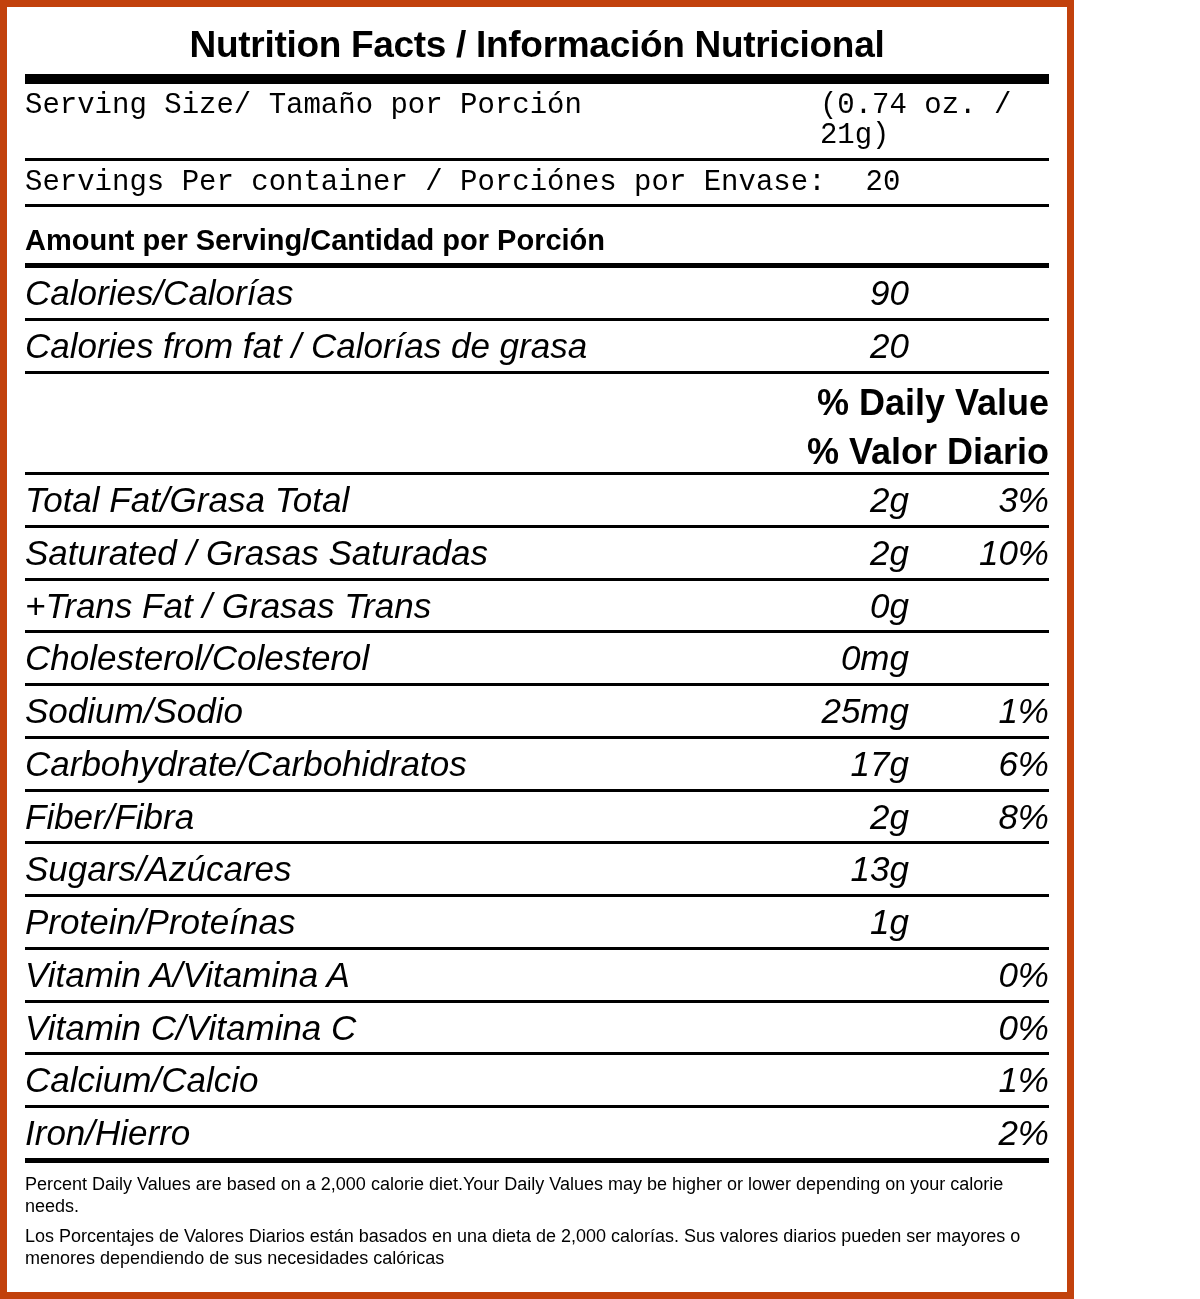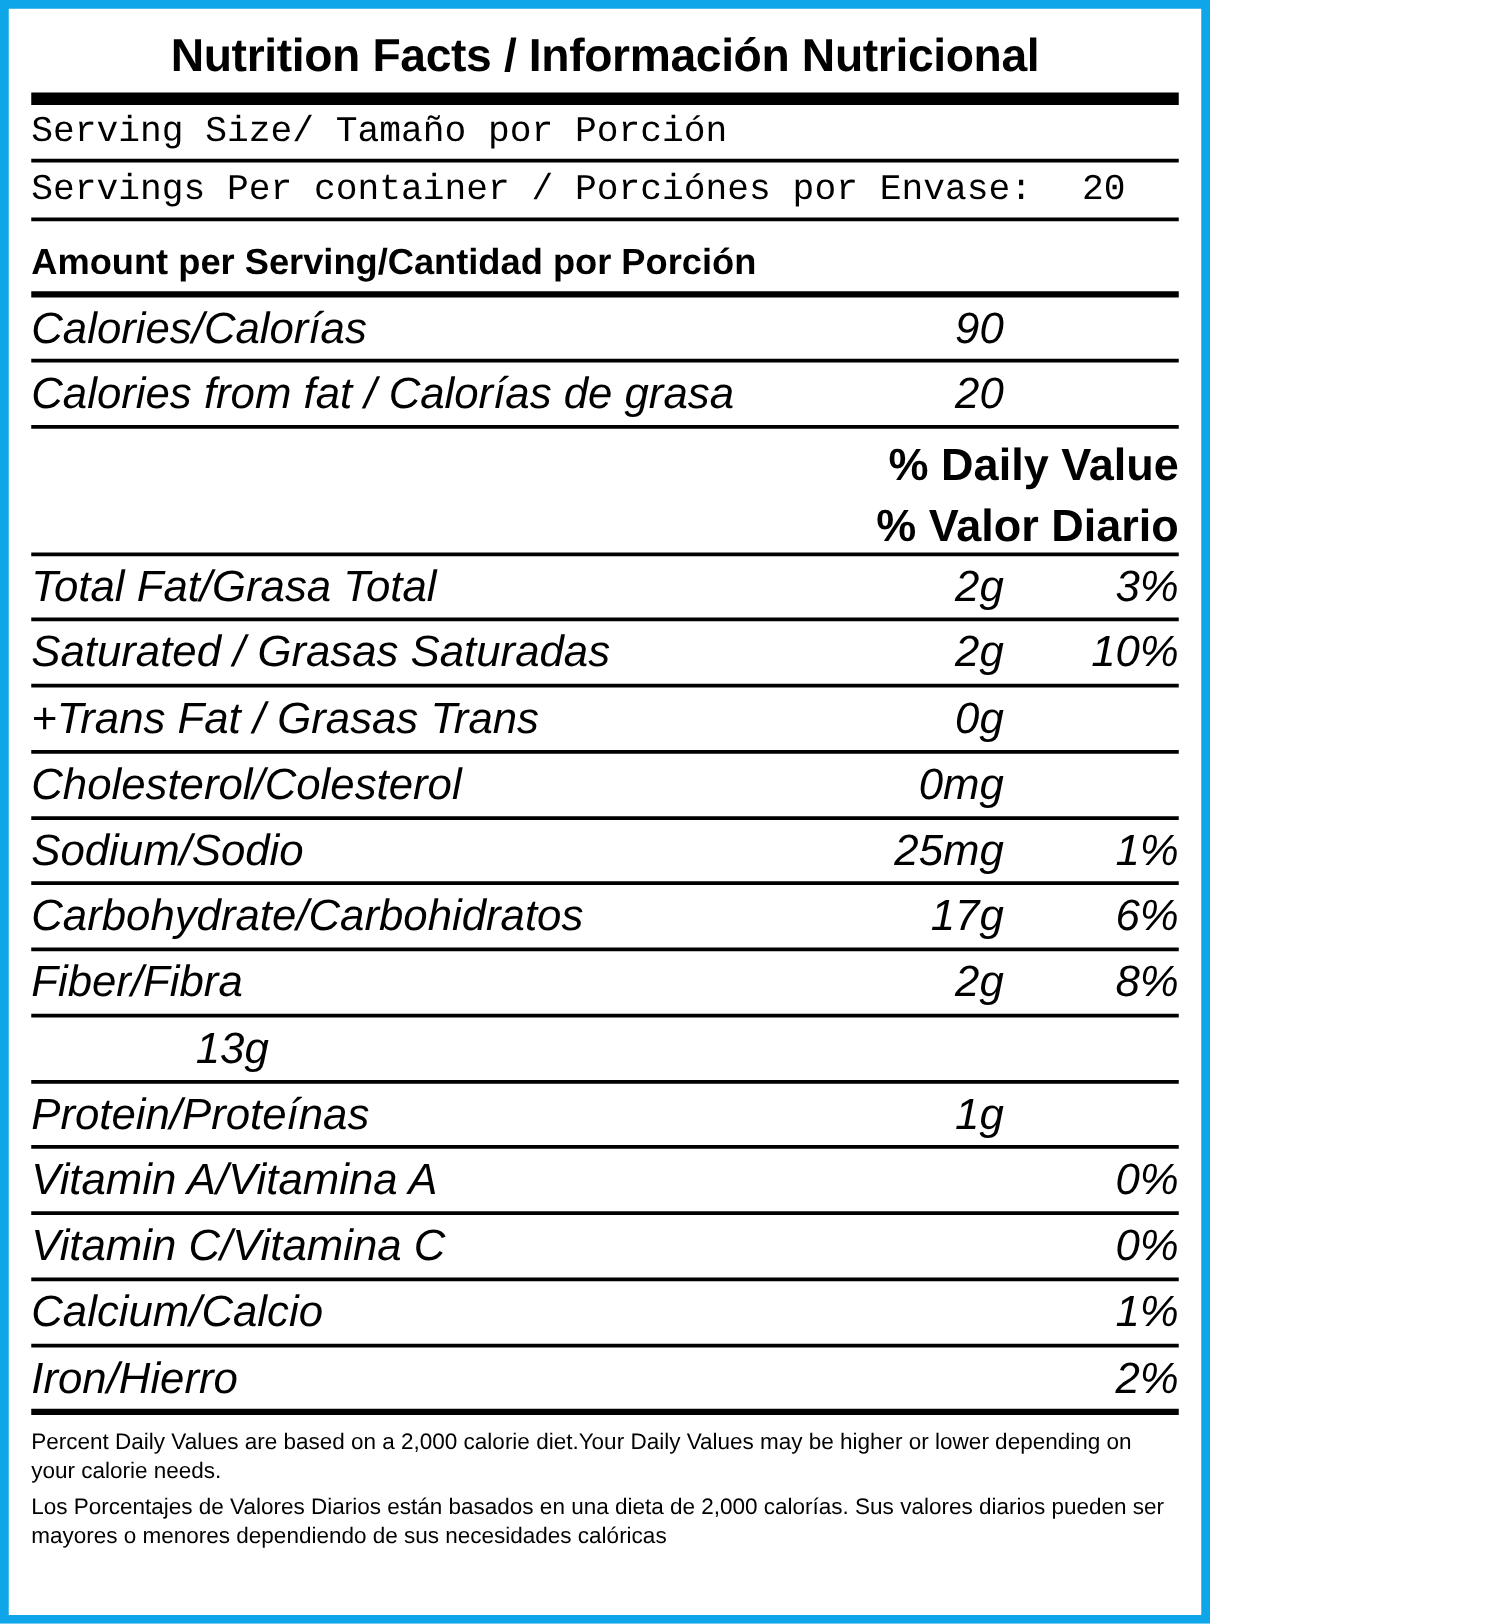--- a/index.html
+++ b/index.html
@@ -6,24 +6,24 @@
     margin: 0;
     padding: 0;
     background: #ffffff;
   }
   body {
     font-family: "Liberation Sans", sans-serif;
     color: #000000;
   }
   .label {
     position: relative;
-    width: 968px;
+    width: 1074px;
     height: 1299px;
     box-sizing: border-box;
-    border: 7px solid #0ea5e9;
+    border: 7px solid #c2410c;
     background: #ffffff;
     padding: 8px 18px 0 18px;
   }
   .title {
     text-align: center;
     font-size: 37px;
     font-weight: bold;
     letter-spacing: -0.3px;
     padding: 10px 0 8px 0;
     line-height: 1.1;
@@ -108,20 +108,21 @@
 <body>
 
 <div class="label">
 
   <div class="title">Nutrition Facts / Información Nutricional</div>
 
   <div class="rule-thick"></div>
 
   <div class="serving-row serving-size">
     <span class="lbl">Serving Size/ Tamaño por Porción</span>
+    <span class="val">(0.74 oz. / 21g)</span>
   </div>
 
   <div class="rule-thin"></div>
 
   <div class="serving-row servings-per">
     <span class="lbl">Servings Per container  /  Porciónes por Envase:</span>
     <span class="val">20</span>
   </div>
 
   <div class="rule-thin"></div>
@@ -196,20 +197,21 @@
     <div class="rule-thin"></div>
 
     <div class="row">
       <span class="name">Fiber/Fibra</span>
       <span class="amount">2g</span>
       <span class="dv">8%</span>
     </div>
     <div class="rule-thin"></div>
 
     <div class="row">
+      <span class="name">Sugars/Azúcares</span>
       <span class="amount">13g</span>
       <span class="dv"></span>
     </div>
     <div class="rule-thin"></div>
 
     <div class="row">
       <span class="name">Protein/Proteínas</span>
       <span class="amount">1g</span>
       <span class="dv"></span>
     </div>

